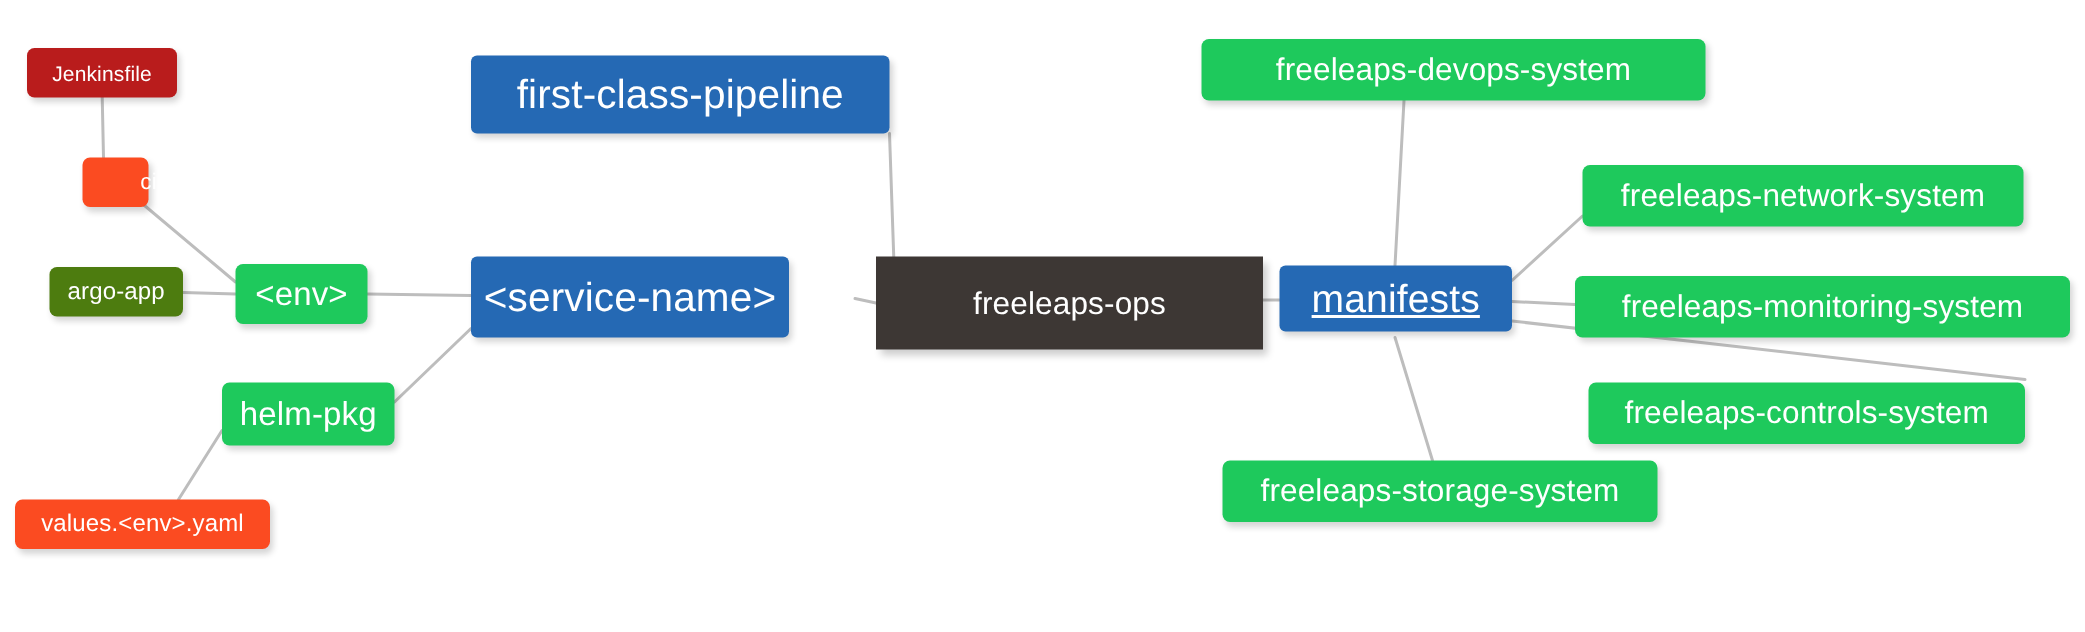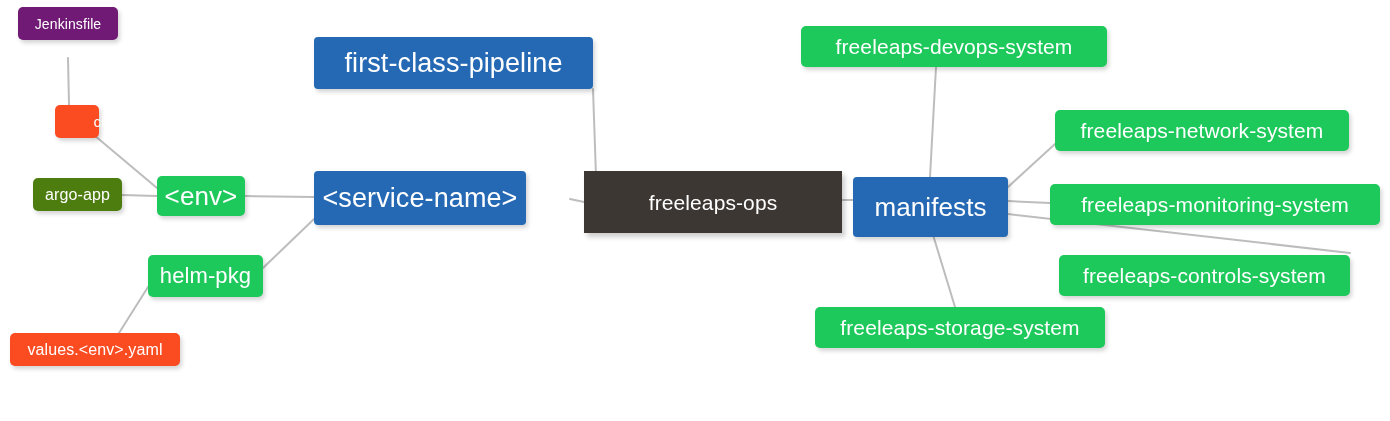--- a/index.html
+++ b/index.html
@@ -62,26 +62,26 @@
       <path d="M 930 177 L 936 67" stroke="#bdbdbd" stroke-width="2" fill="none" stroke-linecap="round"></path>
       <path d="M 1008 187 L 1055 144" stroke="#bdbdbd" stroke-width="2" fill="none" stroke-linecap="round"></path>
       <path d="M 1008 201 L 1050 203" stroke="#bdbdbd" stroke-width="2" fill="none" stroke-linecap="round"></path>
       <path d="M 1008 214 L 1350 253" stroke="#bdbdbd" stroke-width="2" fill="none" stroke-linecap="round"></path>
       <path d="M 930 225 L 955 307" stroke="#bdbdbd" stroke-width="2" fill="none" stroke-linecap="round"></path>
     </svg>
   <div id="nodes">
       <div class="node root" style="left: 584px; top: 171px; width: 258px; height: 62px; background: rgb(61, 55, 52); font-size: 21px; color: rgb(255, 255, 255);">freeleaps-ops</div>
       <div class="node lvl1" style="left: 314px; top: 171px; width: 212px; height: 54px; background: rgb(37, 105, 180); font-size: 27px; color: rgb(255, 255, 255);">&lt;service-name&gt;</div>
       <div class="node lvl1" style="left: 314px; top: 37px; width: 279px; height: 52px; background: rgb(37, 105, 180); font-size: 27px; color: rgb(255, 255, 255);">first-class-pipeline</div>
-      <div class="node lvl1" style="left: 853px; top: 177px; width: 155px; height: 60px; background: rgb(37, 105, 180); font-size: 26px; color: rgb(255, 255, 255);">manifests</div>
-      <div class="node lvl2" style="left: 157px; top: 176px; width: 88px; height: 40px; background: rgb(30, 201, 92); font-size: 26px; color: rgb(255, 255, 255);">&lt;env&gt;</div>
+      <div class="node lvl1" style="left: 853px; top: 177px; width: 155px; height: 44px; background: rgb(37, 105, 180); font-size: 26px; color: rgb(255, 255, 255); text-decoration: underline;">manifests</div>
+      <div class="node lvl2" style="left: 157px; top: 176px; width: 88px; height: 40px; background: rgb(30, 201, 92); font-size: 22px; color: rgb(255, 255, 255);">&lt;env&gt;</div>
       <div class="node lvl2" style="left: 148px; top: 255px; width: 115px; height: 42px; background: rgb(30, 201, 92); font-size: 22px; color: rgb(255, 255, 255);">helm-pkg</div>
       <div class="node lvl3" style="left: 55px; top: 105px; width: 33px; height: 33px; background: rgb(251, 75, 33); font-size: 15px; color: rgb(255, 255, 255); padding-left: 44px;">ci</div>
-      <div class="node lvl3" style="left: 18px; top: 7px; width: 100px; height: 33px; background: #701a75; font-size: 14px; color: rgb(255, 255, 255);">Jenkinsfile</div>
+      <div class="node lvl3" style="left: 18px; top: 32px; width: 100px; height: 33px; background: #b91c1c; font-size: 14px; color: rgb(255, 255, 255);">Jenkinsfile</div>
       <div class="node lvl3" style="left: 33px; top: 178px; width: 89px; height: 33px; background: #4d7c0f; font-size: 16px; color: rgb(255, 255, 255);">argo-app</div>
       <div class="node lvl3" style="left: 10px; top: 333px; width: 170px; height: 33px; background: rgb(251, 75, 33); font-size: 16px; color: rgb(255, 255, 255);">values.&lt;env&gt;.yaml</div>
-      <div class="node lvl2" style="left: 801px; top: 26px; width: 306px; height: 41px; background: rgb(30, 201, 92); font-size: 21px; color: rgb(255, 255, 255);">freeleaps-devops-system</div>
+      <div class="node lvl2" style="left: 801px; top: 26px; width: 336px; height: 41px; background: rgb(30, 201, 92); font-size: 21px; color: rgb(255, 255, 255);">freeleaps-devops-system</div>
       <div class="node lvl2" style="left: 1055px; top: 110px; width: 294px; height: 41px; background: rgb(30, 201, 92); font-size: 21px; color: rgb(255, 255, 255);">freeleaps-network-system</div>
       <div class="node lvl2" style="left: 1050px; top: 184px; width: 330px; height: 41px; background: rgb(30, 201, 92); font-size: 21px; color: rgb(255, 255, 255);">freeleaps-monitoring-system</div>
       <div class="node lvl2" style="left: 1059px; top: 255px; width: 291px; height: 41px; background: rgb(30, 201, 92); font-size: 21px; color: rgb(255, 255, 255);">freeleaps-controls-system</div>
       <div class="node lvl2" style="left: 815px; top: 307px; width: 290px; height: 41px; background: rgb(30, 201, 92); font-size: 21px; color: rgb(255, 255, 255);">freeleaps-storage-system</div>
     </div>
 </div>
 
 </body></html>

